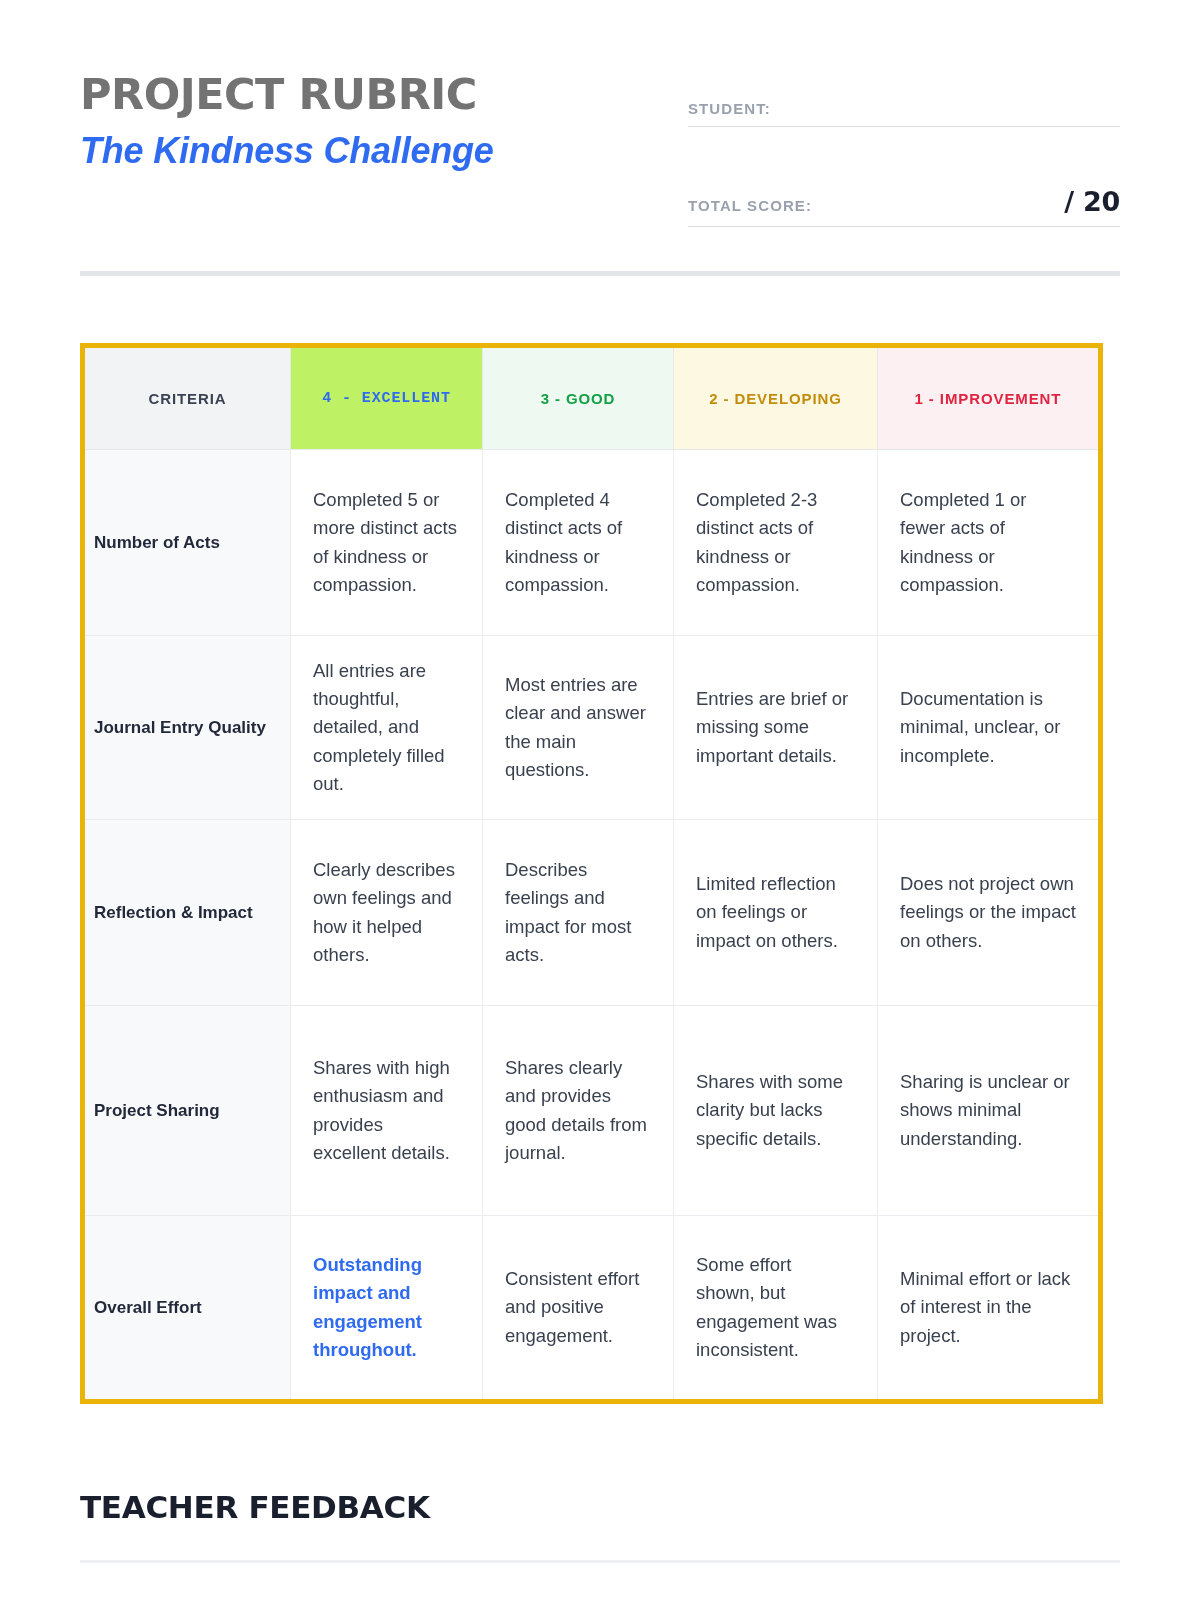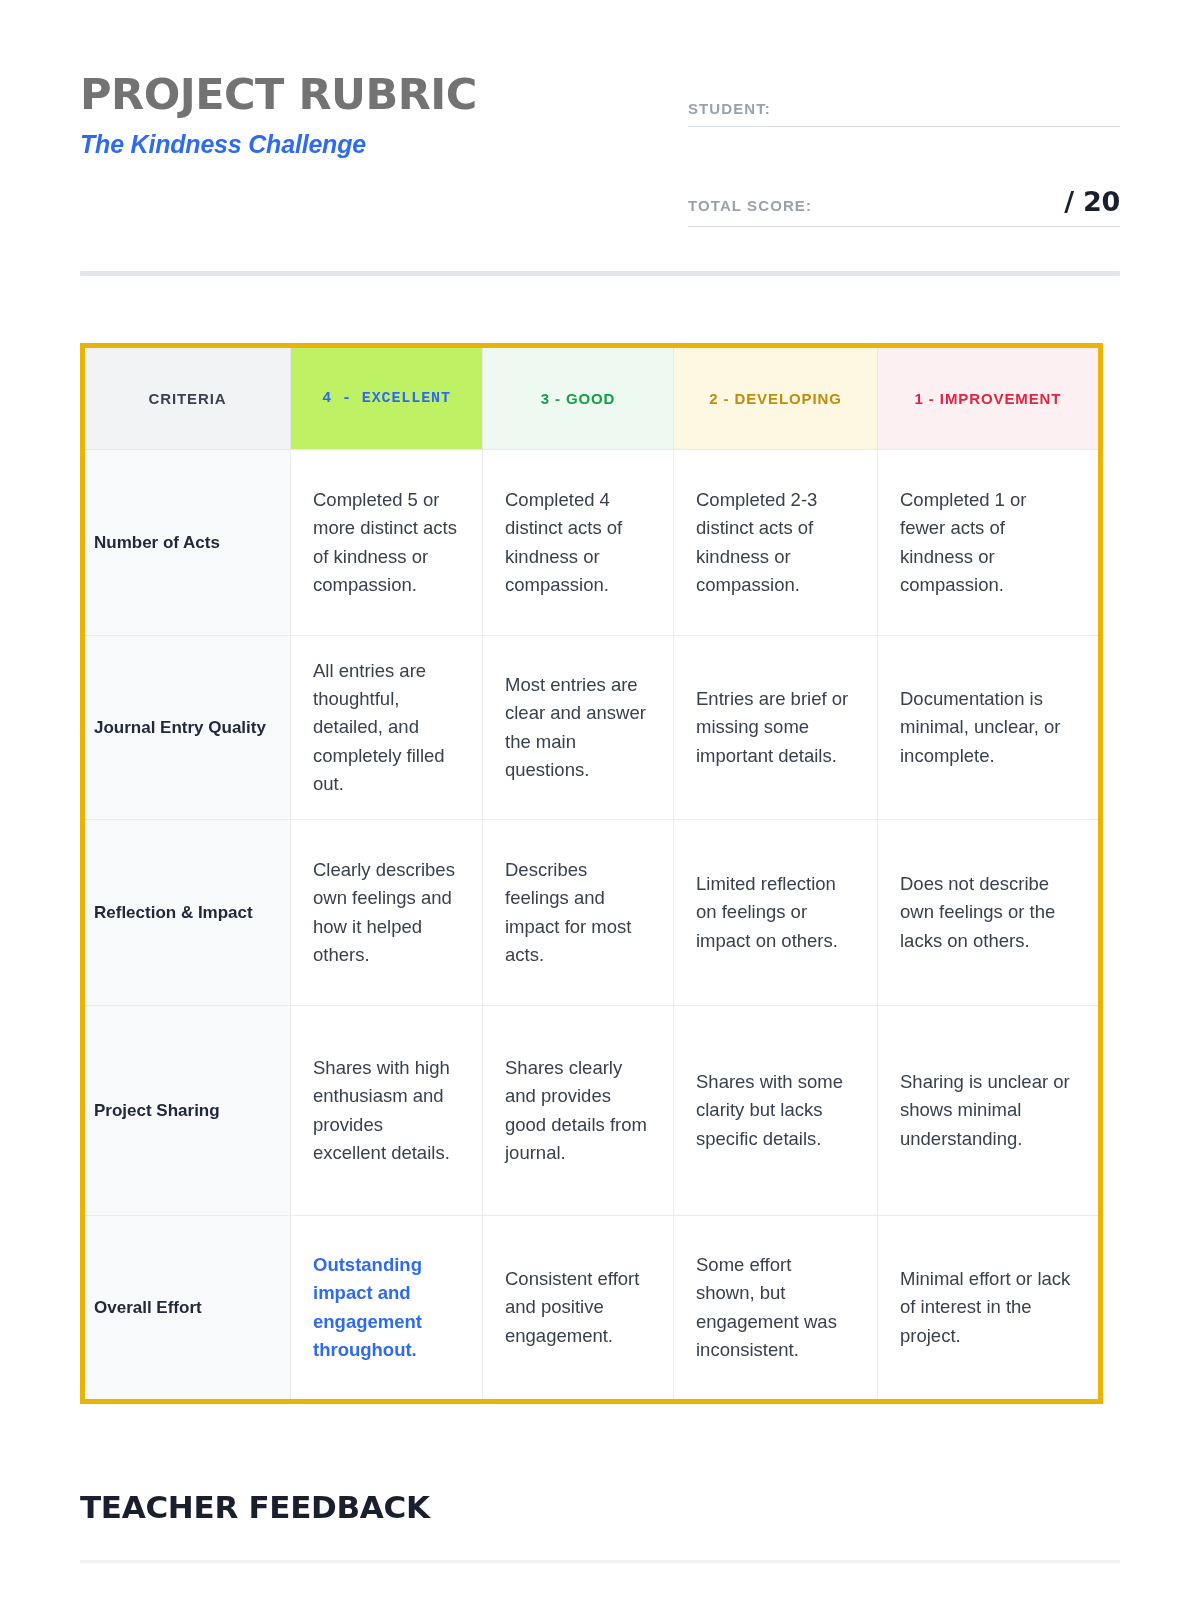--- a/index.html
+++ b/index.html
@@ -38,21 +38,21 @@
     font-family: "DejaVu Sans", sans-serif;
     font-size: 43px;
     font-weight: 800;
     letter-spacing: -0.5px;
     color: #737373;
     line-height: 1.05;
     margin: 0;
     text-transform: uppercase;
   }
   .doc-subtitle {
-    font-size: 25px;
+    font-size: 36px;
     font-style: italic;
     font-weight: 700;
     color: #2f6bf0;
     margin: 14px 0 0 0;
     line-height: 1.1;
     letter-spacing: -0.2px;
   }
 
   .header-right {
     width: 432px;
@@ -229,21 +229,21 @@
         <td>All entries are thoughtful, detailed, and completely filled out.</td>
         <td>Most entries are clear and answer the main questions.</td>
         <td>Entries are brief or missing some important details.</td>
         <td>Documentation is minimal, unclear, or incomplete.</td>
       </tr>
       <tr class="row-2">
         <td class="criteria-cell">Reflection &amp; Impact</td>
         <td>Clearly describes own feelings and how it helped others.</td>
         <td>Describes feelings and impact for most acts.</td>
         <td>Limited reflection on feelings or impact on others.</td>
-        <td>Does not describe own feelings or the lacks on others.</td>
+        <td>Does not project own feelings or the impact on others.</td>
       </tr>
       <tr class="row-3">
         <td class="criteria-cell">Project Sharing</td>
         <td>Shares with high enthusiasm and provides excellent details.</td>
         <td>Shares clearly and provides good details from journal.</td>
         <td>Shares with some clarity but lacks specific details.</td>
         <td>Sharing is unclear or shows minimal understanding.</td>
       </tr>
       <tr class="row-4">
         <td class="criteria-cell">Overall Effort</td>

